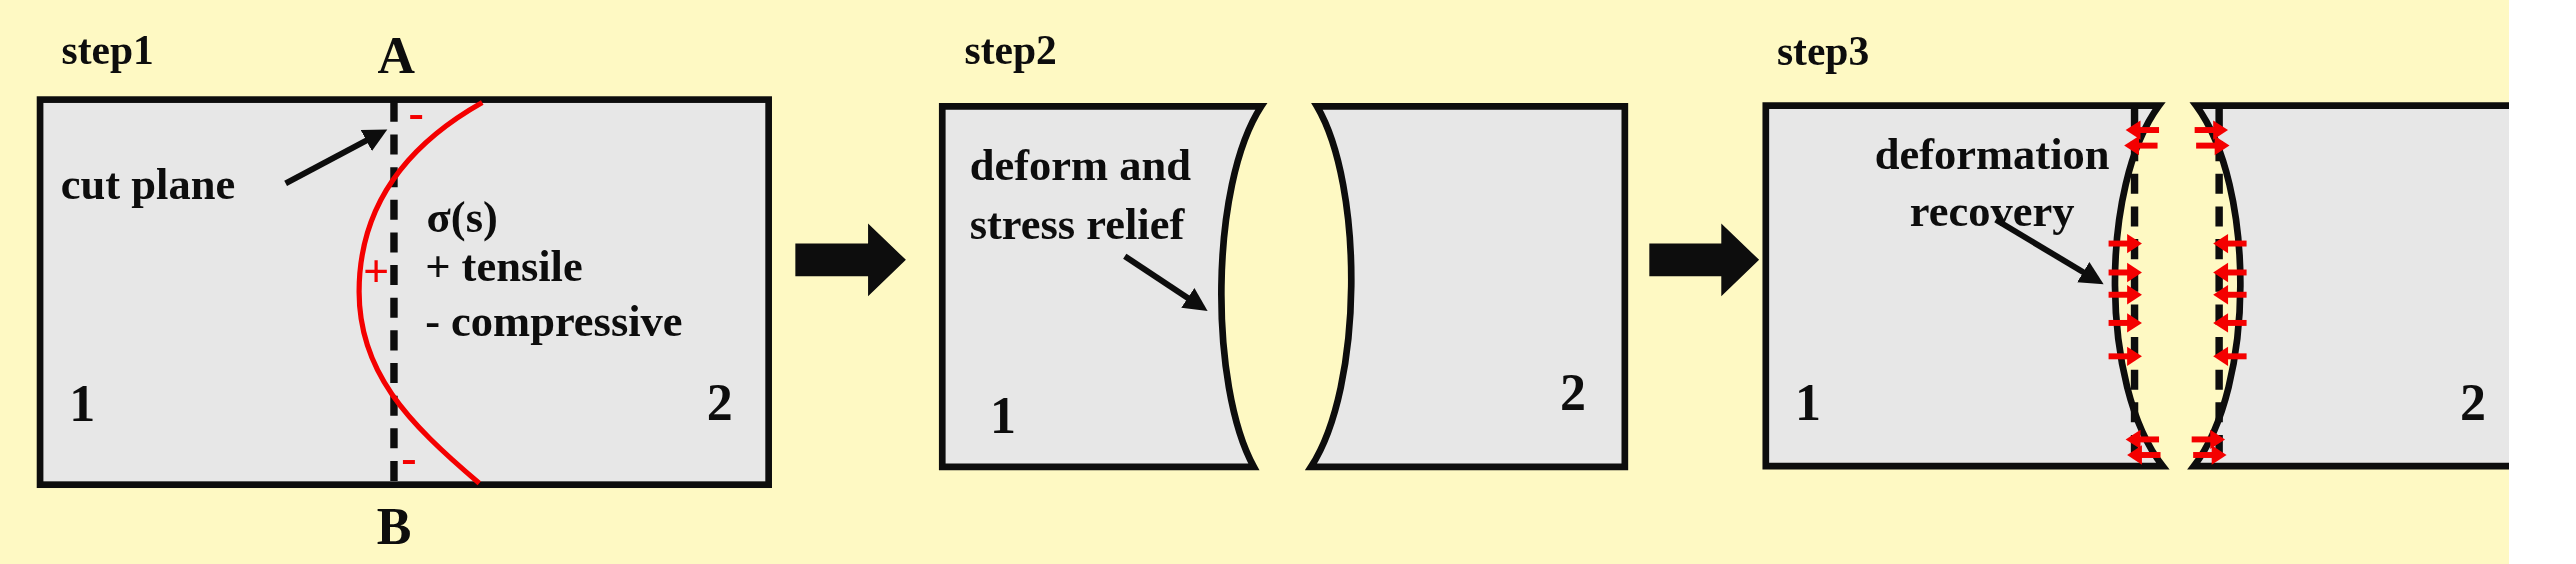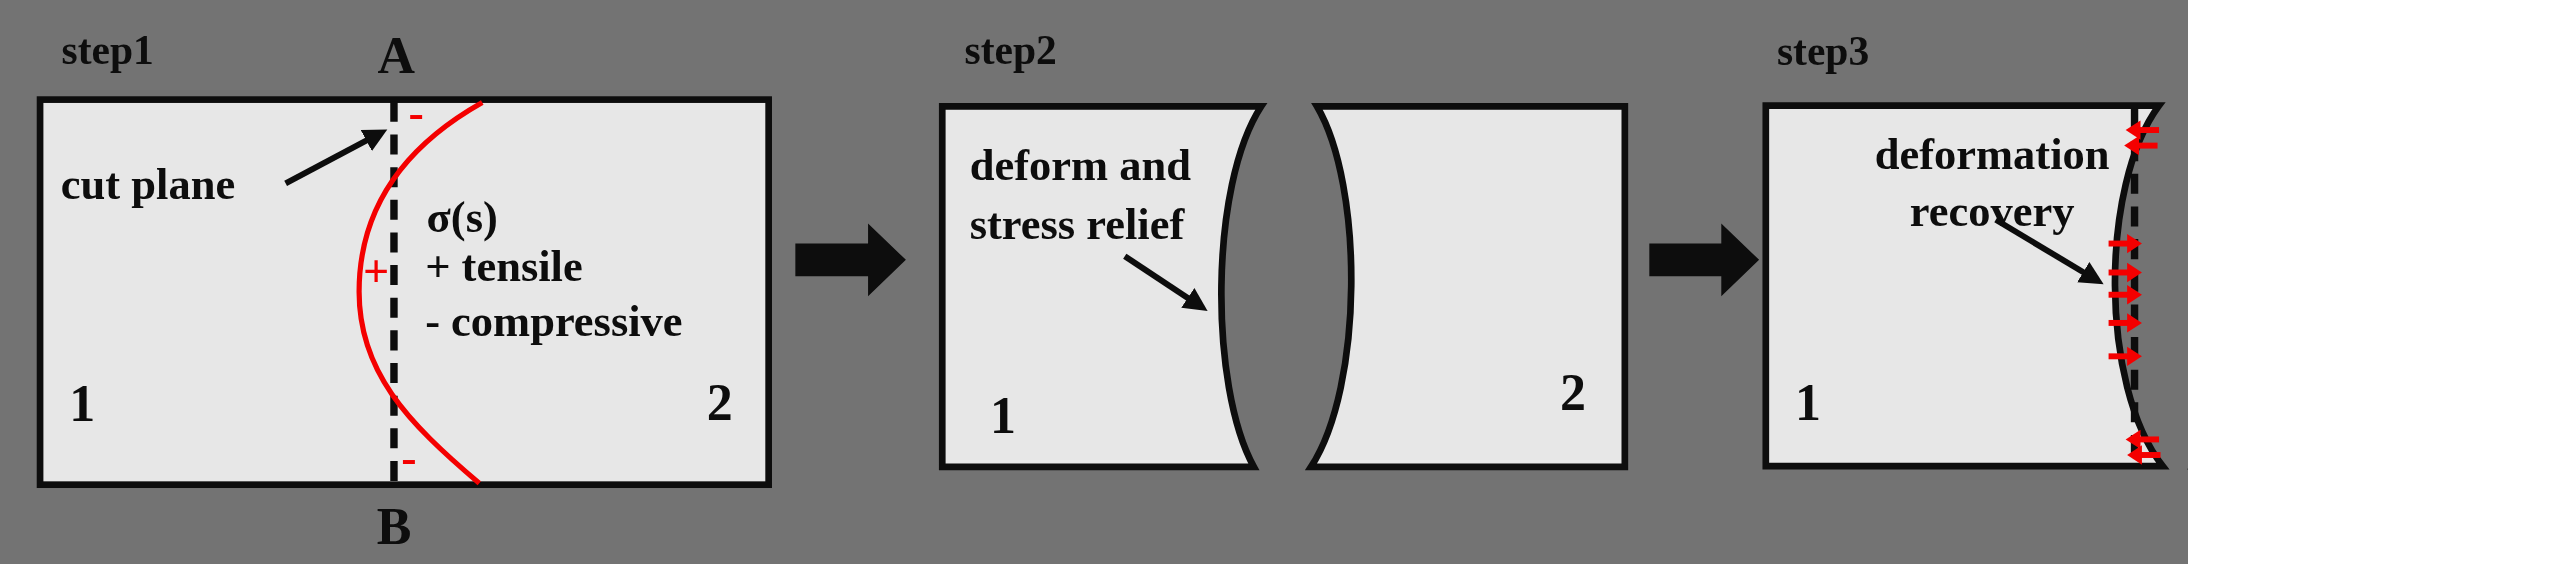--- a/index.html
+++ b/index.html
@@ -1,21 +1,21 @@
 <!DOCTYPE html>
 <html style="--panel-fill: #e7e7e7; --line: #0d0d0d; --stress-red: #f40000;font-size:12px"><head>
 <meta charset="utf-8">
 <style>
   :root{
     --panel-fill:#e7e7e7;
     --line:#0d0d0d;
     --stress-red:#f40000;
   }
   html,body{margin:0;padding:0;background:#ffffff;}
-  .stage{width:2188px;height:565px;background:#737373;overflow:hidden;}
+  .stage{width:2509px;height:565px;background:#fef9c3;overflow:hidden;}
   svg{display:block;}
   .panel{fill:var(--panel-fill);stroke:var(--line);stroke-width:9px;}
   .dashline{stroke:var(--line);stroke-width:10px;stroke-dasharray:27 17;fill:none;}
   .stresscurve{stroke:var(--stress-red);stroke-width:7px;fill:none;}
   .annarrow{stroke:var(--line);stroke-width:8px;fill:none;marker-end:url(#ah);}
   .flow{fill:var(--line);}
   .t{font-family:"Liberation Serif","DejaVu Serif",serif;font-weight:700;fill:var(--line);}
   .red{fill:var(--stress-red);}
   .fs-label{font-size:56px;}
   .fs-ab{font-size:70px;}

